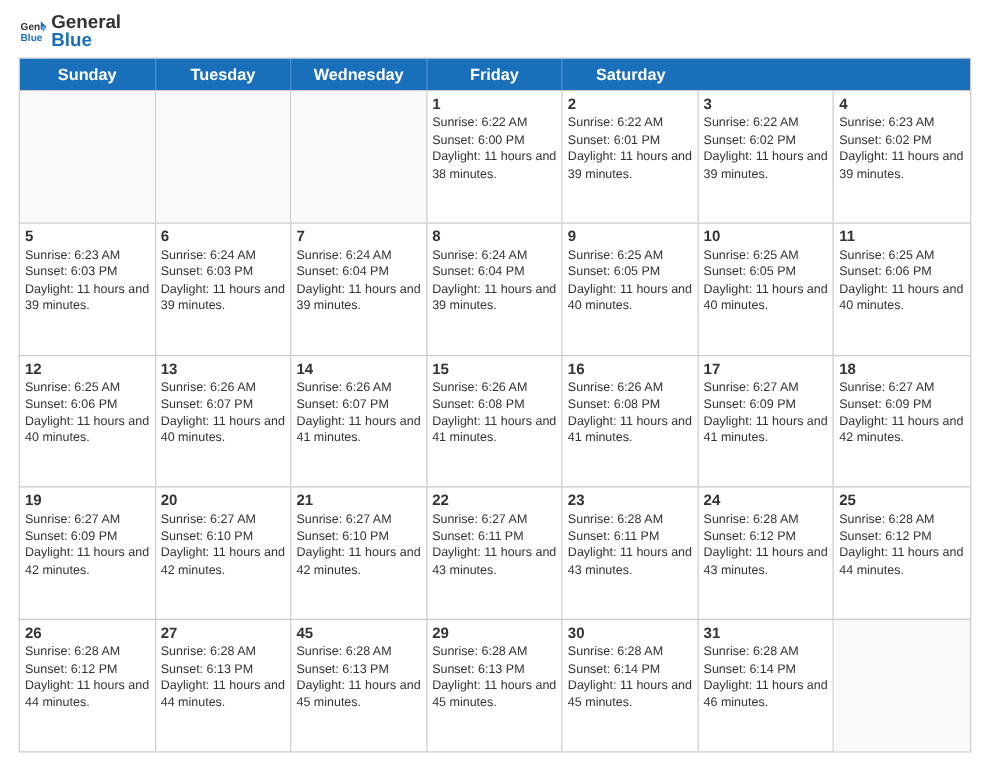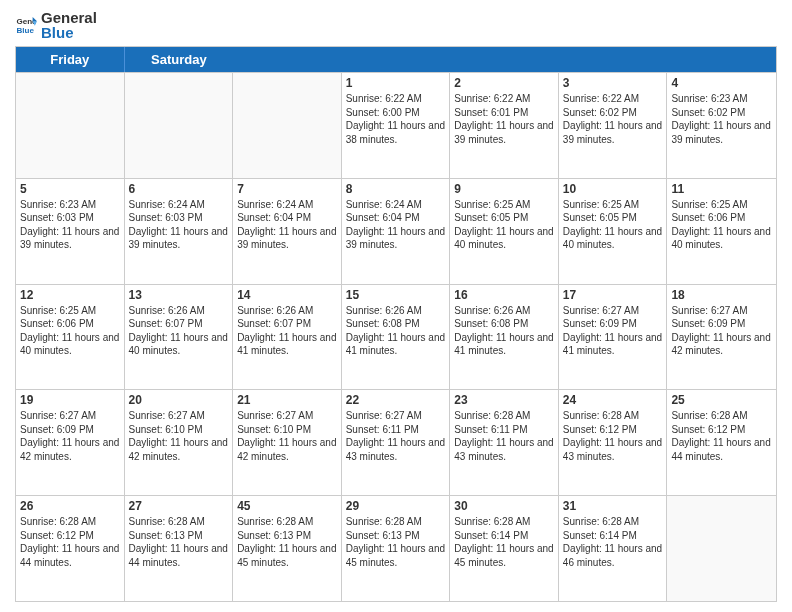--- a/index.html
+++ b/index.html
@@ -117,20 +117,23 @@
       </div>
     </div>
     <div class="title-section">
       <div class="month-year"></div>
       <div class="location"></div>
     </div>
   </div>
 
   <div class="calendar">
     <div class="cal-header">
+    <div class="cal-header-cell">Sunday</div>
+        <div class="cal-header-cell">Tuesday</div>
+        <div class="cal-header-cell">Wednesday</div>
         <div class="cal-header-cell">Friday</div>
         <div class="cal-header-cell">Saturday</div>
       </div>
     <div class="cal-body">
     <div class="cal-row">
           <div class="cal-cell empty"></div>
           <div class="cal-cell empty"></div>
           <div class="cal-cell empty"></div>
           <div class="cal-cell">
             <span class="day-num">1</span>

